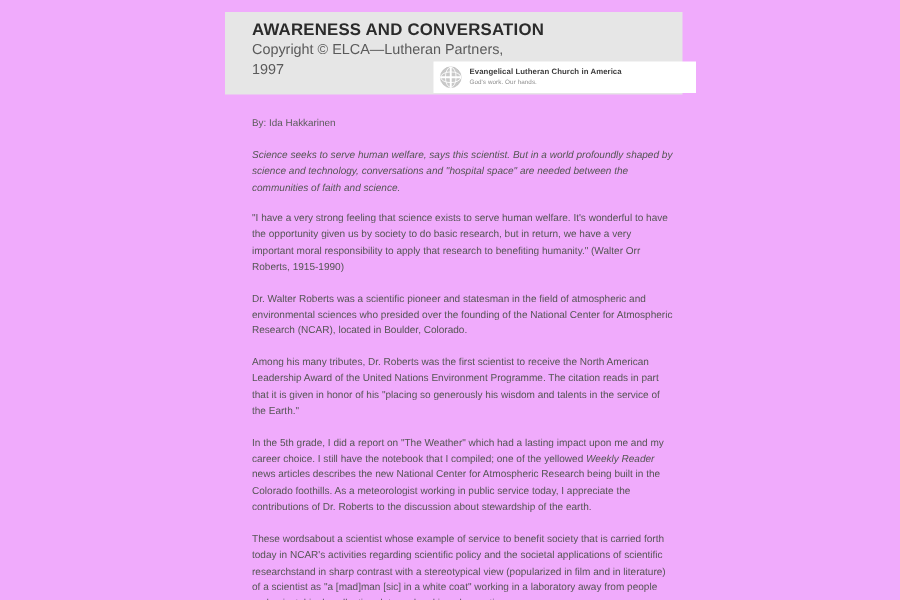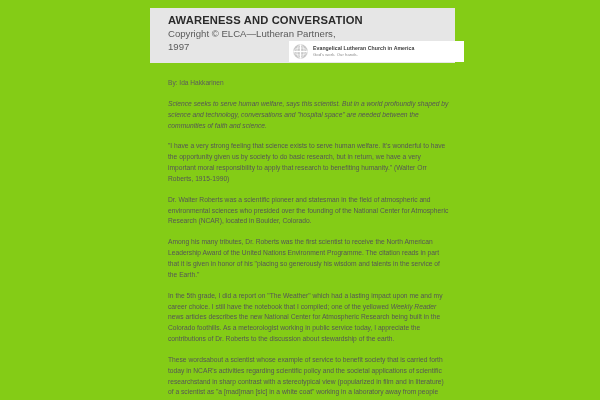--- a/index.html
+++ b/index.html
@@ -13,21 +13,21 @@
     height: 400px;
     overflow: hidden;
     font-family: "Liberation Sans", sans-serif;
     color: #4a4a4a;
   }
 
   .page {
     position: relative;
     width: 600px;
     height: 400px;
-    background: #84cc16;
+    background: #f0abfc;
   }
 
   
   .header-band {
     position: absolute;
     left: 150px;
     top: 8px;
     width: 305px;
     height: 55px;
     background: #e6e6e6;

